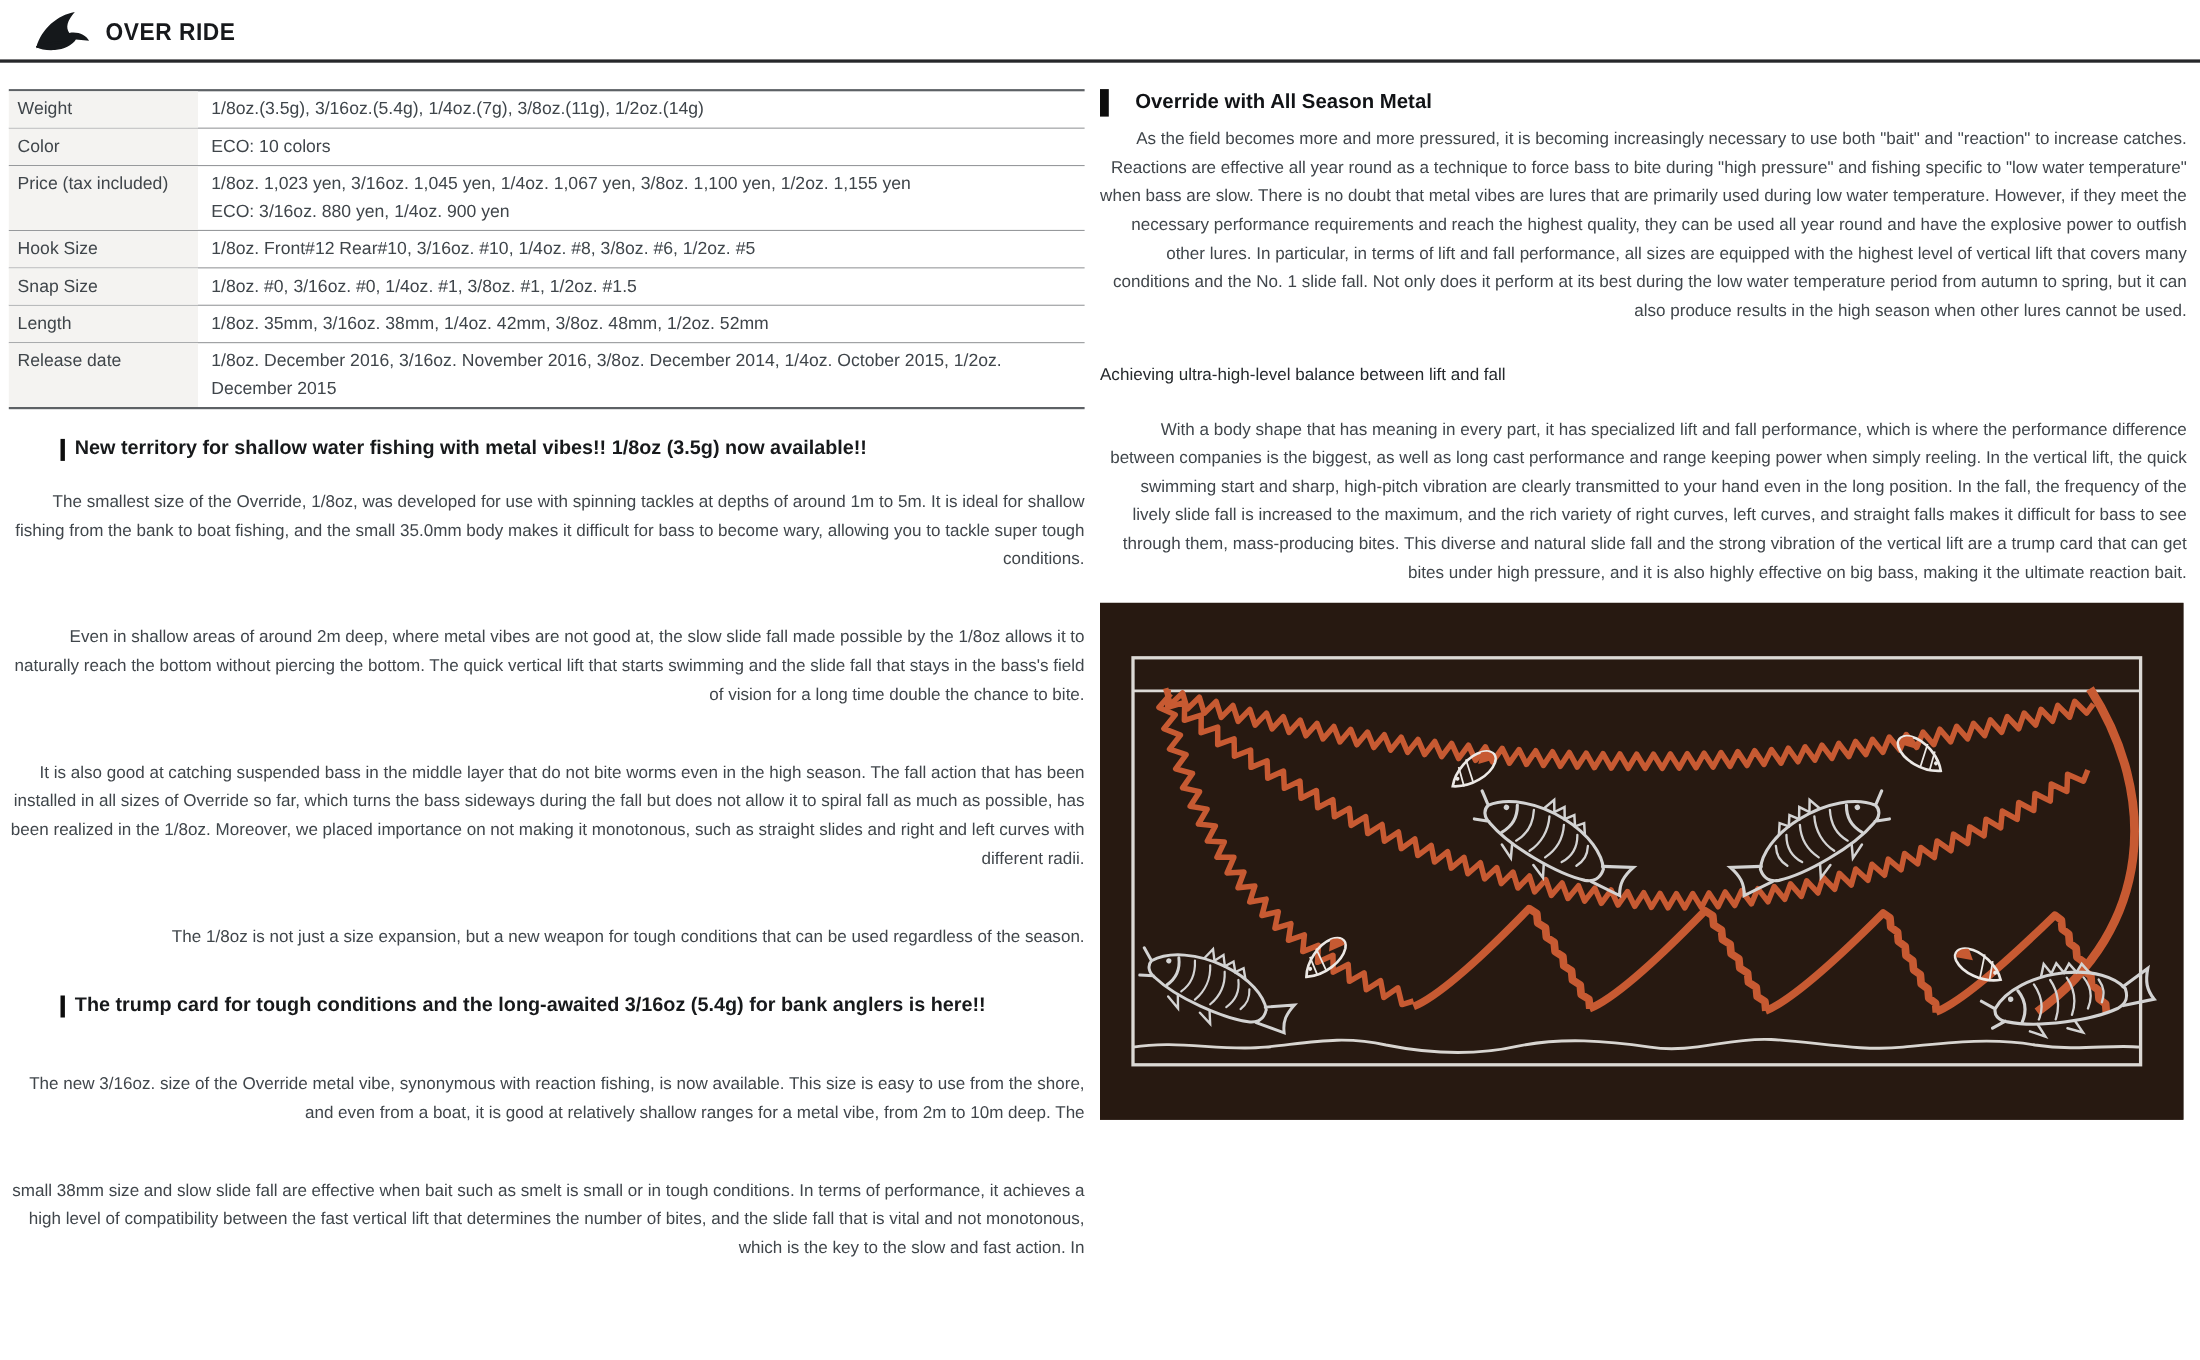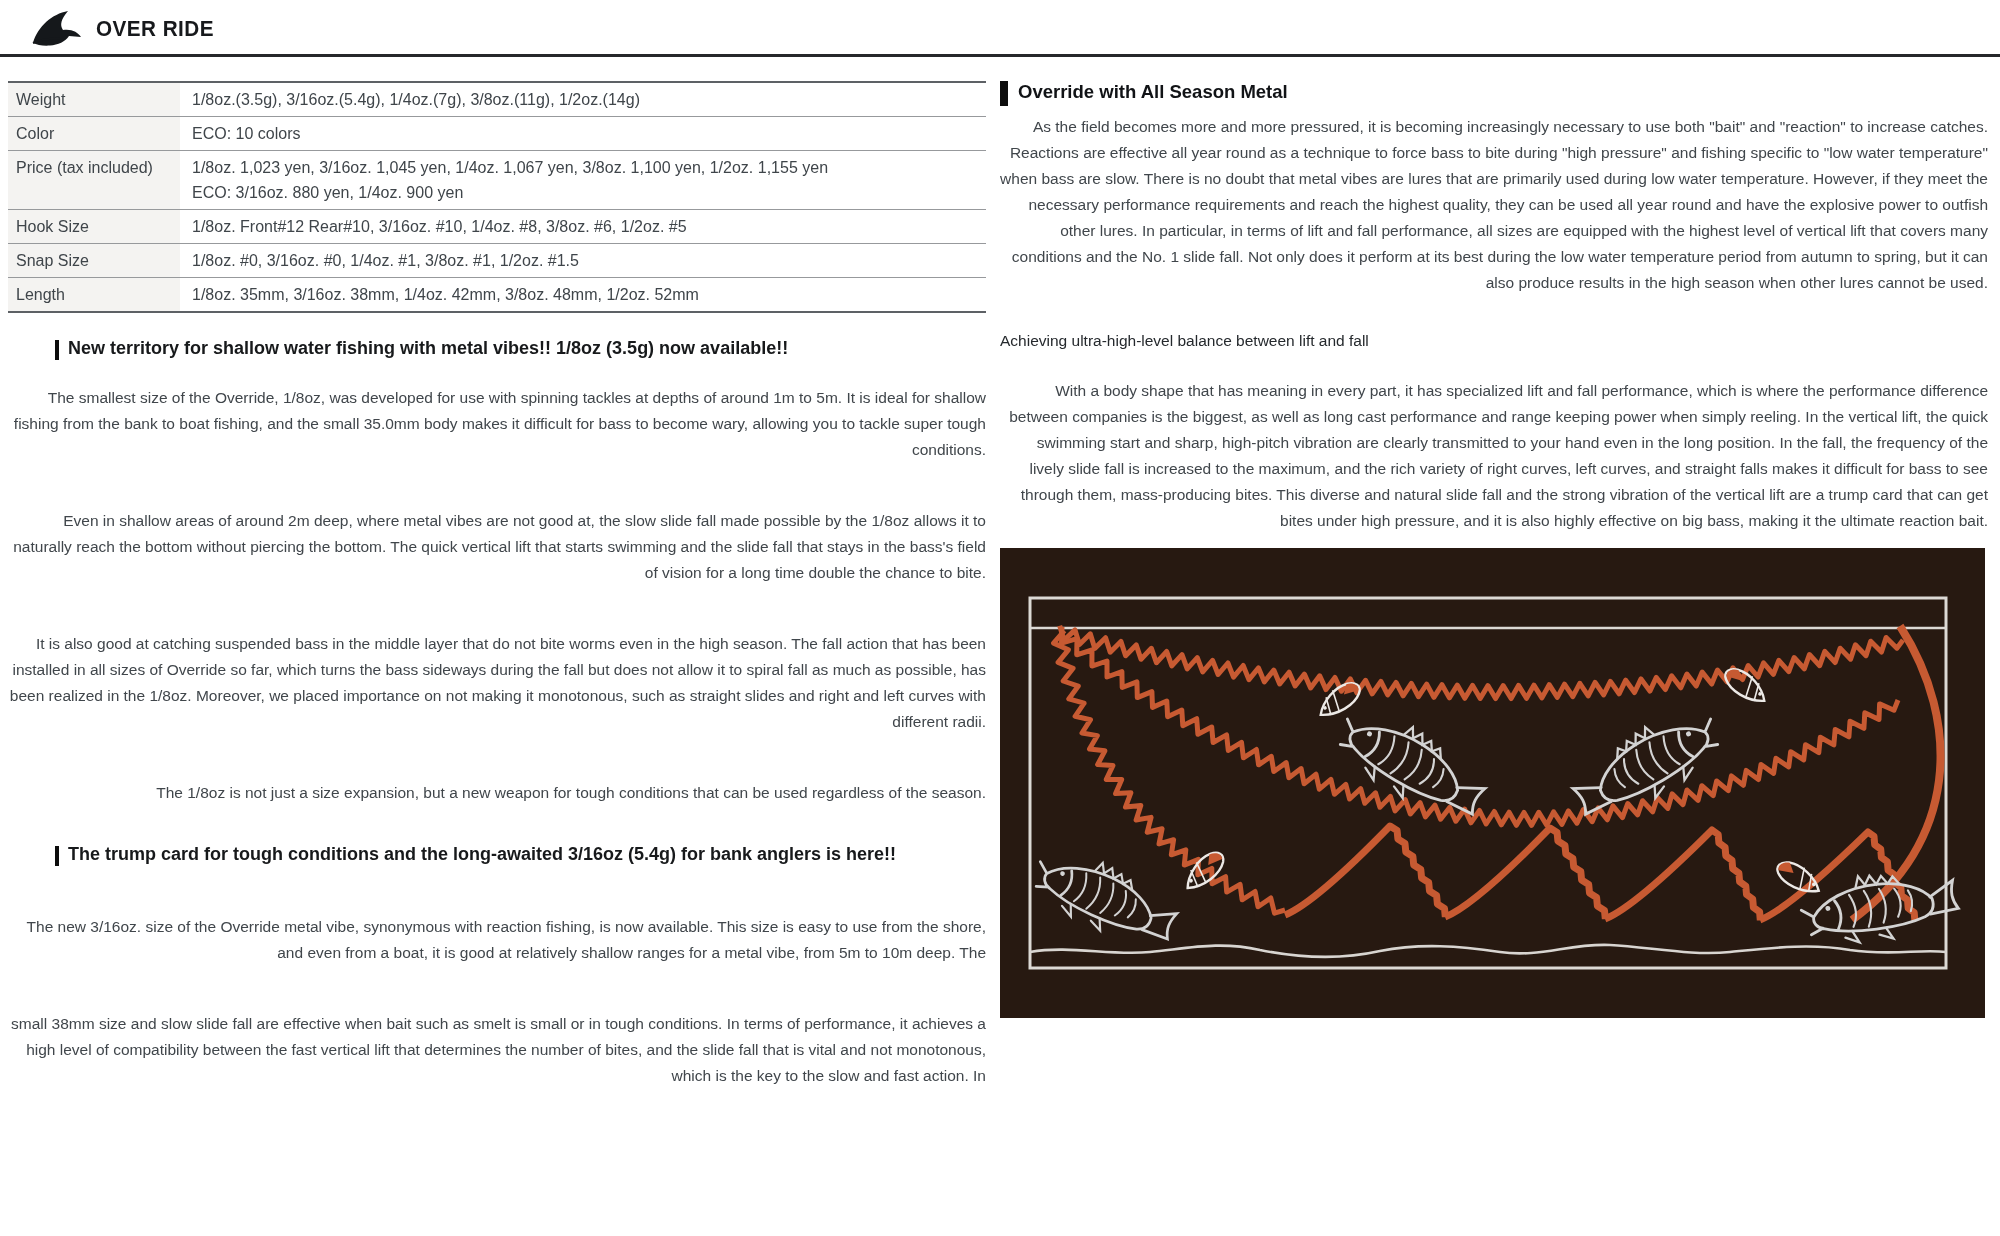--- a/index.html
+++ b/index.html
@@ -16,21 +16,21 @@
   .spec { width:100%; border-top:2px solid #5d6165; border-bottom:2px solid #5d6165;
     font-size:16px; color:#3f454a; }
   .srow { display:flex; border-bottom:1px solid #97999c; }
   .srow:last-child { border-bottom:none; }
   .slabel { width:172px; background:#f4f3f1; padding:4px 2px 4px 8px; line-height:25px; }
   .sval { flex:1; padding:4px 4px 4px 12px; line-height:25px; }
   
   .h1 { display:flex; gap:9px; align-items:flex-start; font-size:18px; font-weight:bold;
     color:#17191b; margin:25px 0 25px;padding-left:47px; }
   .h1 .bar { flex:0 0 4px; height:20px; background:#0d0d0d; margin-top:2px; }
-  .h1r { display:flex; gap:10px; align-items:flex-start; font-size:18.5px; font-weight:bold;
+  .h1r { display:flex; gap:24px; align-items:flex-start; font-size:18.5px; font-weight:bold;
     color:#111316; margin:0 0 8px; }
   .h1r .bar { flex:0 0 8px; height:25px; background:#0d0d0d; }
   .h2 { font-size:15.5px; font-weight:normal; color:#25292d; margin:36px 0 28px; }
   p.body { font-size:15.5px; line-height:26px; color:#40464b; margin-bottom:27px;text-align:right; }
   p.gap { margin-bottom:45px; }
   p.tight { margin-bottom:0; }
   
   .illus { width:985px; height:470px; background:#271911; margin-top:14px; }
   .illus svg { display:block; }
 </style>
@@ -80,36 +80,42 @@
         <div class="sval">
           <div>1/8oz. #0, 3/16oz. #0, 1/4oz. #1, 3/8oz. #1, 1/2oz. #1.5</div>
         </div>
       </div>
       <div class="srow">
         <div class="slabel">Length</div>
         <div class="sval">
           <div>1/8oz. 35mm, 3/16oz. 38mm, 1/4oz. 42mm, 3/8oz. 48mm, 1/2oz. 52mm</div>
         </div>
       </div>
+      <div class="srow">
+        <div class="slabel">Release date</div>
+        <div class="sval">
+          <div>1/8oz. December 2016, 3/16oz. November 2016, 3/8oz. December 2014, 1/4oz. October 2015, 1/2oz. December 2015</div>
+        </div>
+      </div>
     </div>
 
     <div class="h1">
       <span class="bar"></span>
       <span>New territory for shallow water fishing with metal vibes!! 1/8oz (3.5g) now available!!</span>
     </div>
     <p class="body gap">The smallest size of the Override, 1/8oz, was developed for use with spinning tackles at depths of around 1m to 5m. It is ideal for shallow fishing from the bank to boat fishing, and the small 35.0mm body makes it difficult for bass to become wary, allowing you to tackle super tough conditions.</p>
     <p class="body gap">Even in shallow areas of around 2m deep, where metal vibes are not good at, the slow slide fall made possible by the 1/8oz allows it to naturally reach the bottom without piercing the bottom. The quick vertical lift that starts swimming and the slide fall that stays in the bass's field of vision for a long time double the chance to bite.</p>
     <p class="body gap">It is also good at catching suspended bass in the middle layer that do not bite worms even in the high season. The fall action that has been installed in all sizes of Override so far, which turns the bass sideways during the fall but does not allow it to spiral fall as much as possible, has been realized in the 1/8oz. Moreover, we placed importance on not making it monotonous, such as straight slides and right and left curves with different radii.</p>
     <p class="body tight">The 1/8oz is not just a size expansion, but a new weapon for tough conditions that can be used regardless of the season.</p>
 
     <div class="h1" style="margin-top:38px; margin-bottom:48px;">
       <span class="bar"></span>
       <span>The trump card for tough conditions and the long-awaited 3/16oz (5.4g) for bank anglers is here!!</span>
     </div>
-    <p class="body gap">The new 3/16oz. size of the Override metal vibe, synonymous with reaction fishing, is now available. This size is easy to use from the shore, and even from a boat, it is good at relatively shallow ranges for a metal vibe, from 5m to 10m deep. The</p>
+    <p class="body gap">The new 3/16oz. size of the Override metal vibe, synonymous with reaction fishing, is now available. This size is easy to use from the shore, and even from a boat, it is good at relatively shallow ranges for a metal vibe, from 2m to 10m deep. The</p>
     <p class="body gap">small 38mm size and slow slide fall are effective when bait such as smelt is small or in tough conditions. In terms of performance, it achieves a high level of compatibility between the fast vertical lift that determines the number of bites, and the slide fall that is vital and not monotonous, which is the key to the slow and fast action. In</p>
 
   </div>
 
   <div class="col-r">
     <div class="h1r">
       <span class="bar"></span>
       <span>Override with All Season Metal</span>
     </div>
     <p class="body" style="margin-bottom:36px;">As the field becomes more and more pressured, it is becoming increasingly necessary to use both "bait" and "reaction" to increase catches. Reactions are effective all year round as a technique to force bass to bite during "high pressure" and fishing specific to "low water temperature" when bass are slow. There is no doubt that metal vibes are lures that are primarily used during low water temperature. However, if they meet the necessary performance requirements and reach the highest quality, they can be used all year round and have the explosive power to outfish other lures. In particular, in terms of lift and fall performance, all sizes are equipped with the highest level of vertical lift that covers many conditions and the No. 1 slide fall. Not only does it perform at its best during the low water temperature period from autumn to spring, but it can also produce results in the high season when other lures cannot be used.</p>

